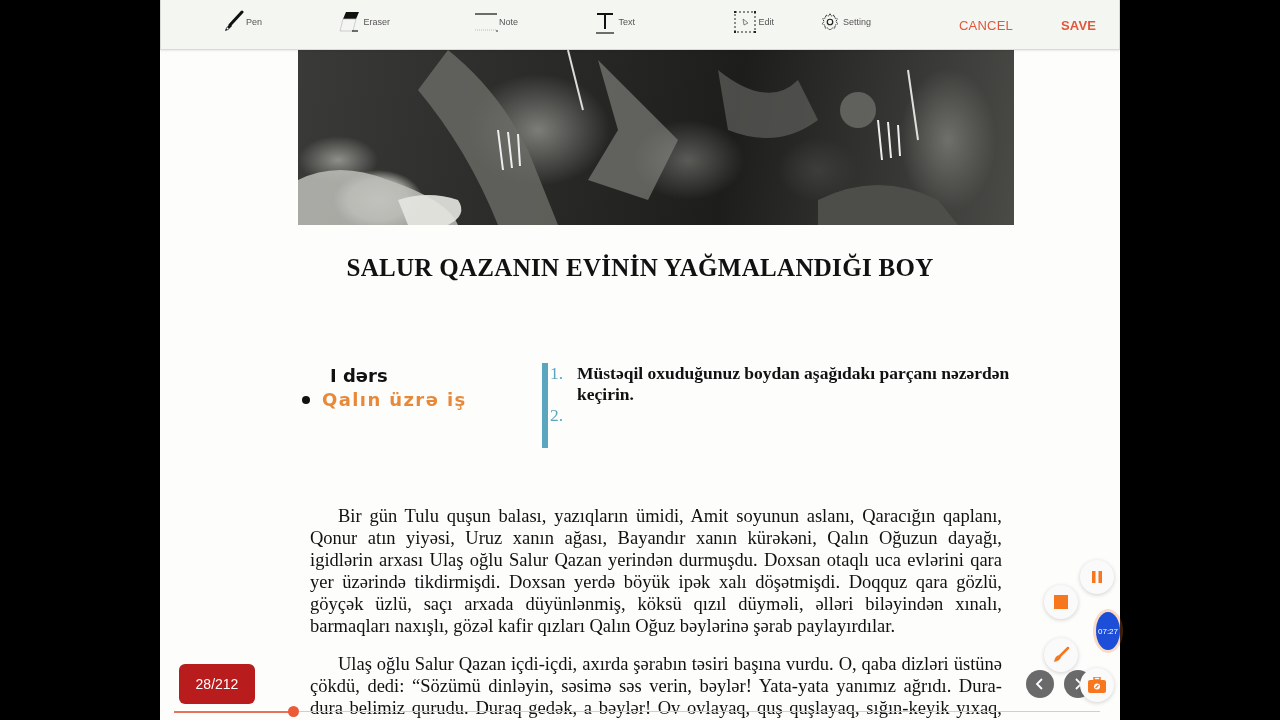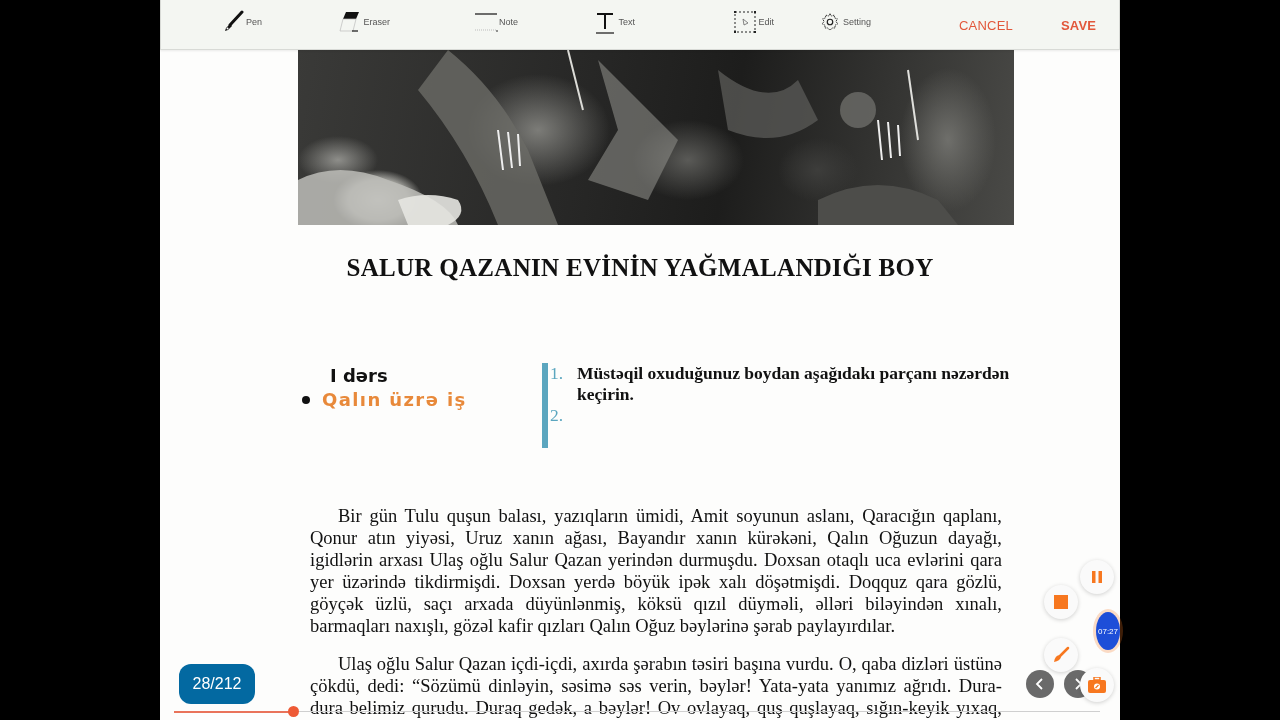--- a/index.html
+++ b/index.html
@@ -72,22 +72,22 @@
   .task .num { position:absolute; left:0; top:0; color:#5ba6bf; font-weight:normal; }
   
   .body {
     position:absolute; left:134px; top:489px; width:724px;
     font-family:"Liberation Serif", serif; font-size:18.5px; color:#111; line-height:22px;
     text-align:justify;
   }
   .body p { margin:16px; text-indent:28px; }
   
   .pageind {
-    position:absolute; left:19px; top:664px; width:76px; height:40px; border-radius:12px;
-    background:#0369a1; color:#fff; font-size:16px; display:flex; align-items:center; justify-content:center;
+    position:absolute; left:19px; top:664px; width:76px; height:40px; border-radius:6px;
+    background:#b91c1c; color:#fff; font-size:14px; display:flex; align-items:center; justify-content:center;
     z-index:5;
   }
   .progress-track { position:absolute; left:14px; top:711px; width:926px; height:1px; background:#cfcfcf; z-index:5; }
   .progress-fill { position:absolute; left:14px; top:711px; width:120px; height:2px; background:#e9735a; z-index:6; }
   .progress-knob { position:absolute; left:128px; top:706px; width:11px; height:11px; border-radius:50%; background:#ee5a35; z-index:7; }
   
   .fab {
     position:absolute; border-radius:50%; background:#fafafa;
     box-shadow:0 1px 4px rgba(0,0,0,0.18);
     display:flex; align-items:center; justify-content:center; z-index:8; cursor:pointer;

